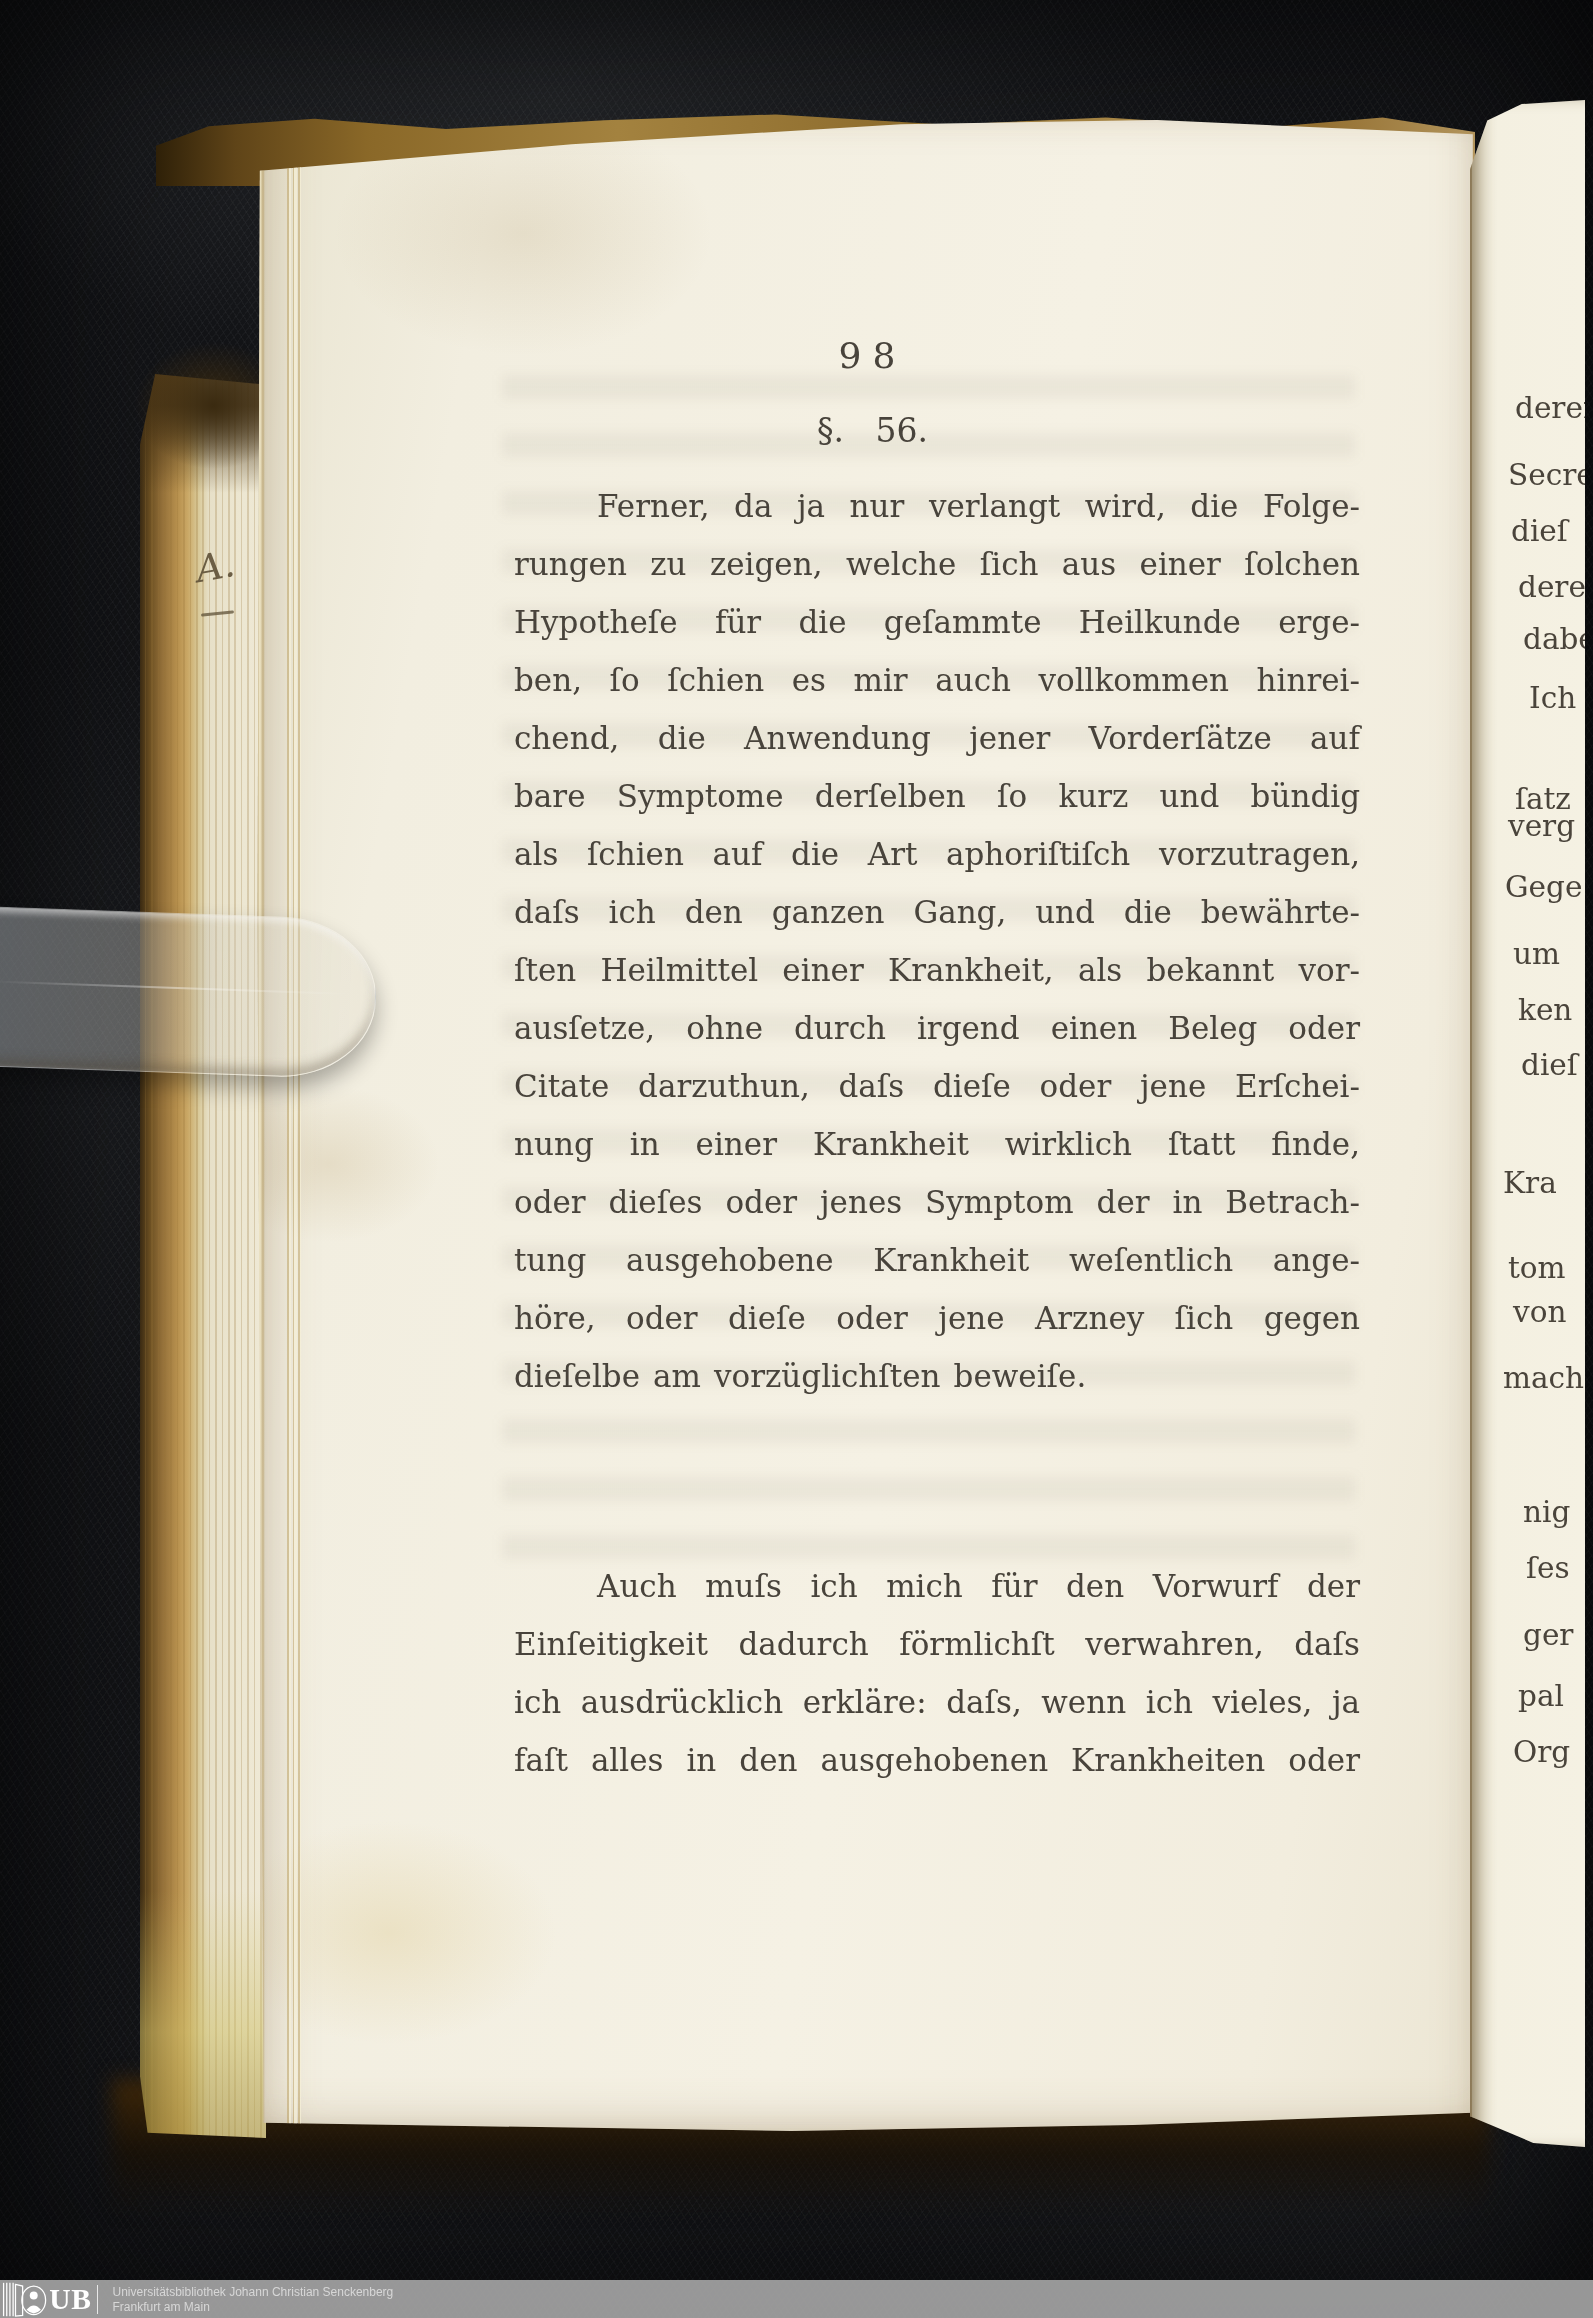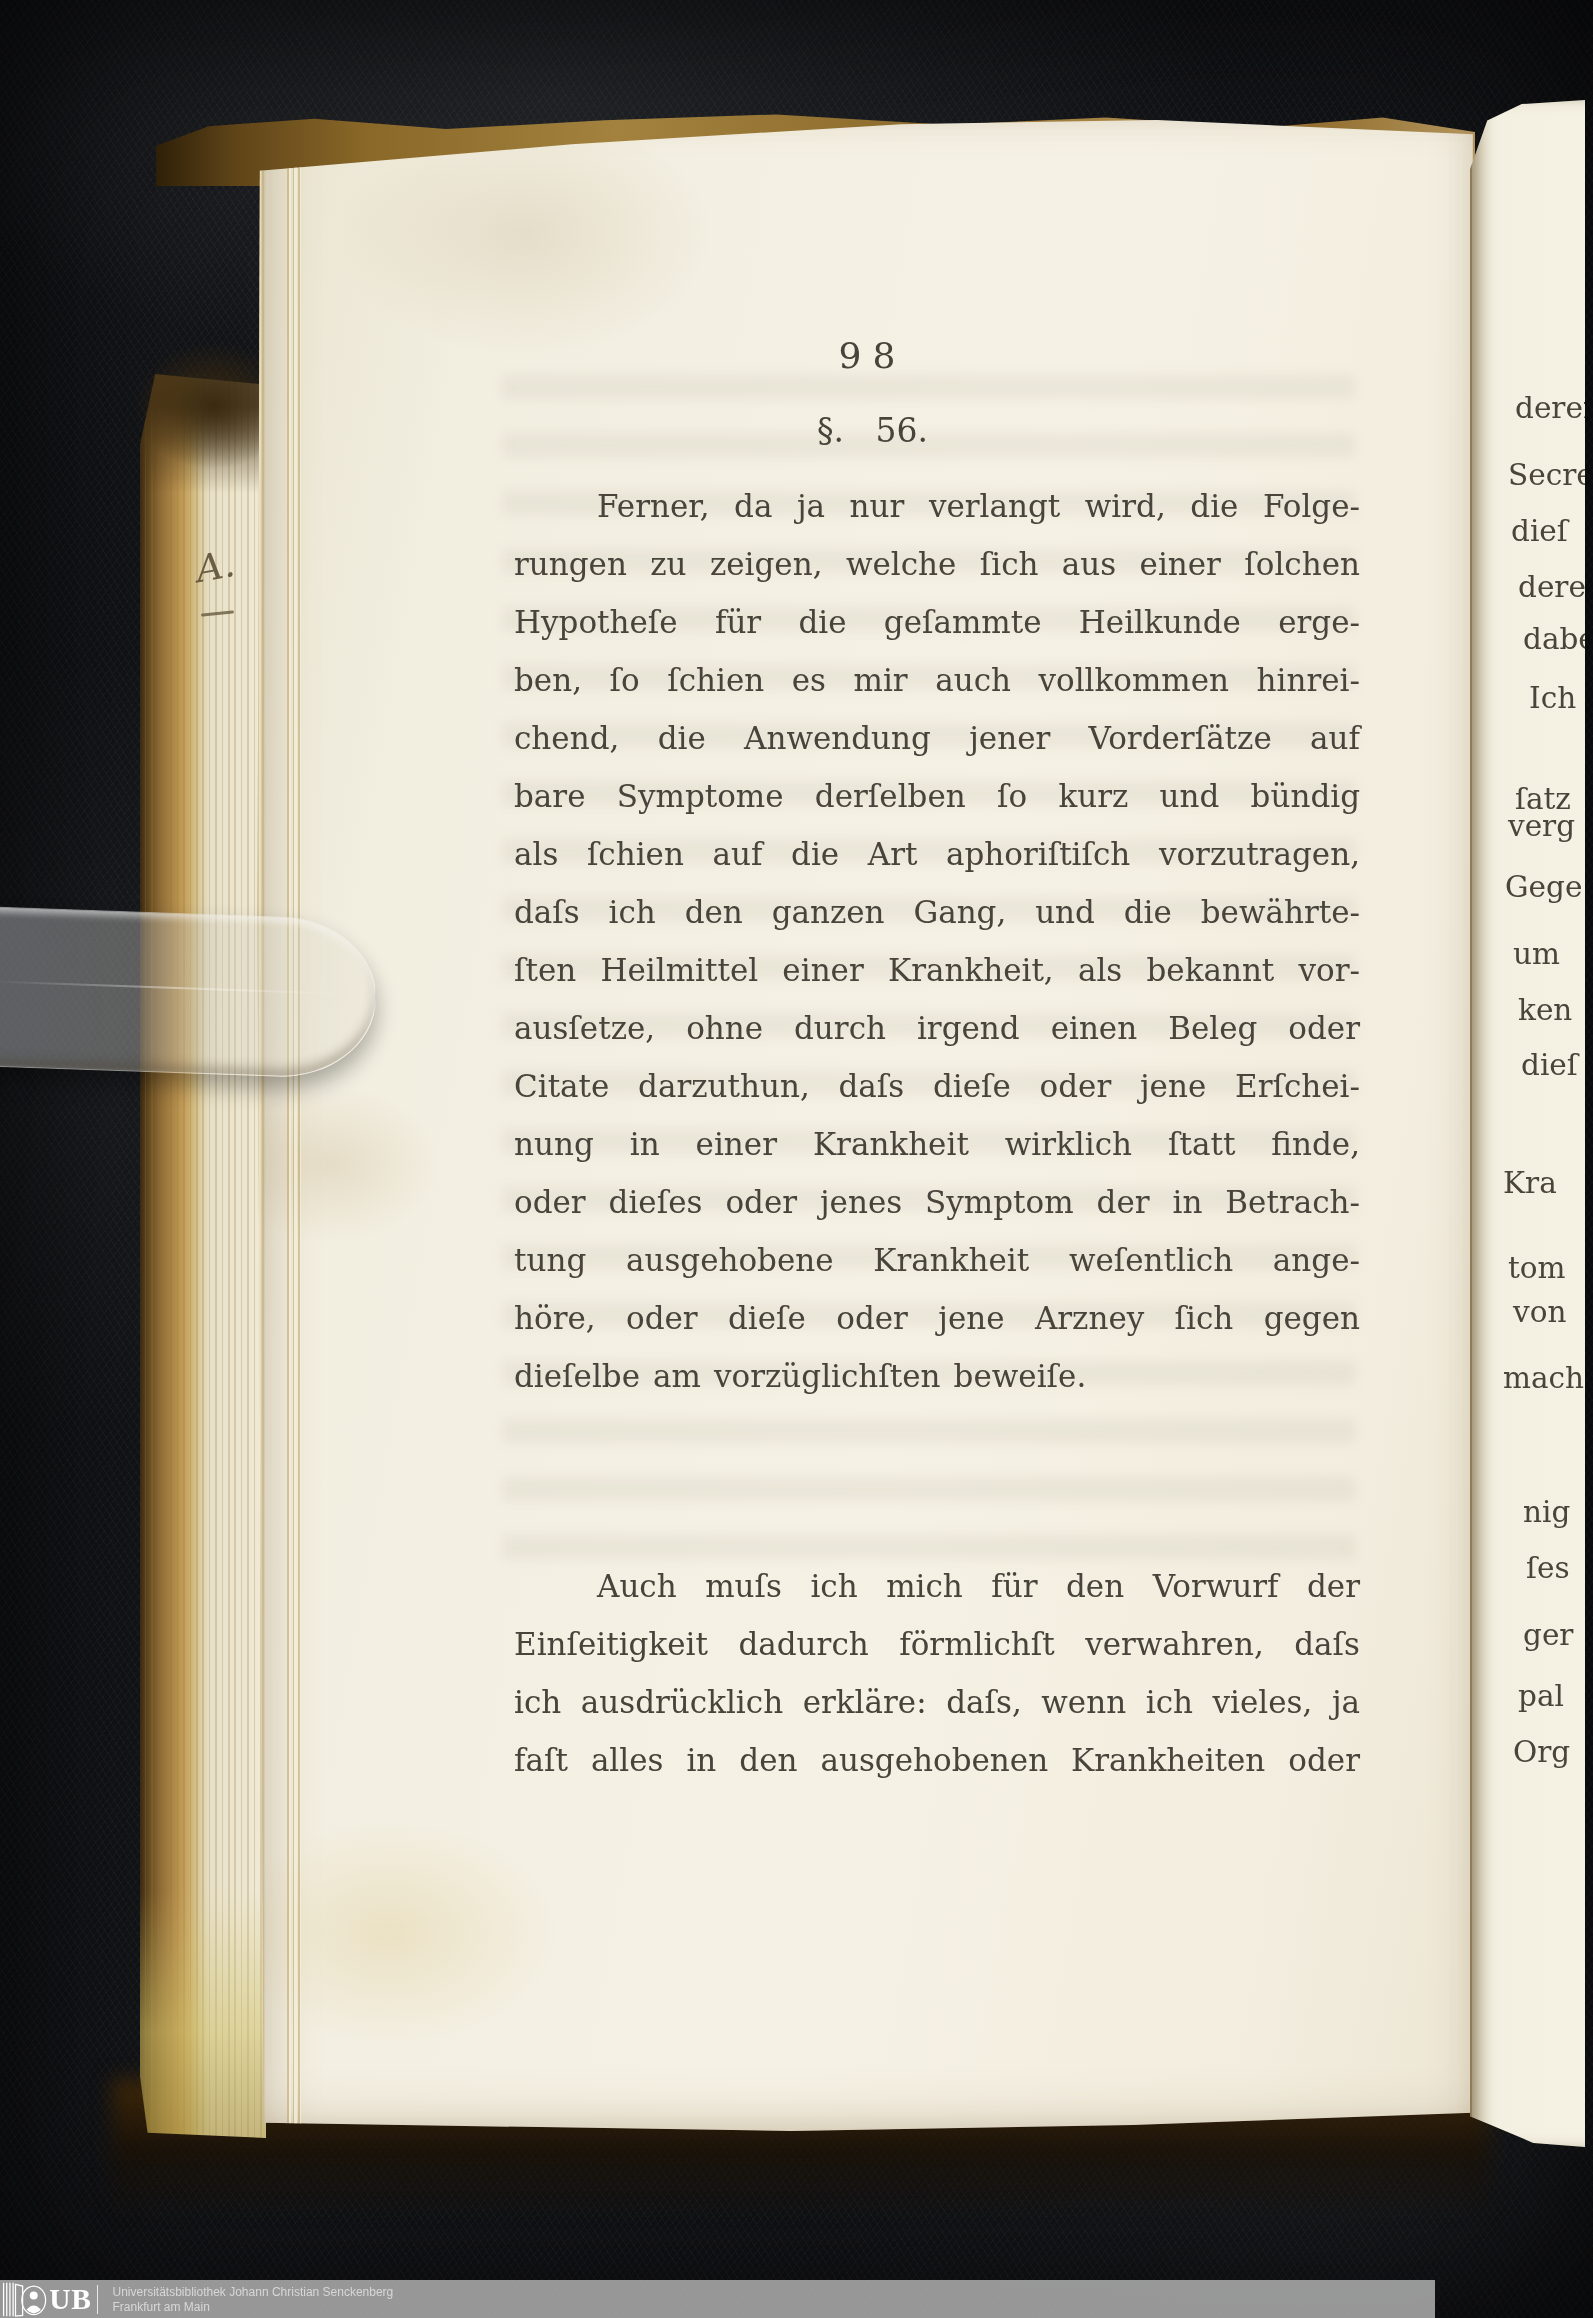--- a/index.html
+++ b/index.html
@@ -97,21 +97,21 @@
     border-radius:0 96px 96px 0 / 0 79px 79px 0;
     background:linear-gradient(90deg, rgba(148,153,158,0.6), rgba(170,170,166,0.48) 40%, rgba(212,207,192,0.36) 62%, rgba(228,223,206,0.3));
     border:0.8px solid rgba(255,255,255,0.28);
     box-shadow:0 12.7px 22px rgba(0,0,0,0.3),
       inset 0 4px 7.2px rgba(255,255,255,0.55),
       inset 0 -7.2px 10.4px rgba(70,60,40,0.32);}
   .glass-strip::after{content:"";position:absolute;left:4%;right:6%;top:46%;height:2.4px;
     background:linear-gradient(90deg, rgba(255,255,255,0), rgba(255,255,255,0.4), rgba(255,255,255,0));}
 
   
-  .footer-bar{position:absolute;left:0;bottom:0;width:1435px;height:39px;z-index:10;
+  .footer-bar{position:absolute;left:0;bottom:0;width:1593px;height:39px;z-index:10;
     background:var(--footer_bar, rgba(162,162,162,0.93));
     display:flex;align-items:center;font-family:"Liberation Sans","DejaVu Sans",sans-serif;}
   .footer-logo{display:flex;align-items:center;height:39px;}
   .footer-books{margin-left:1.6px;}
   .footer-ub{color:#ffffff;font-family:"Liberation Serif","DejaVu Serif",serif;
     font-weight:bold;font-size:29.5px;line-height:35px;margin-left:1.6px;letter-spacing:0.8px;}
   .footer-rule{width:1.6px;height:29px;background:#e8e8e8;margin-left:4.8px;}
   .footer-text{margin-left:14.3px;color:#d7d7d7;font-size:12px;line-height:15px;}
 </style>
 </head>

